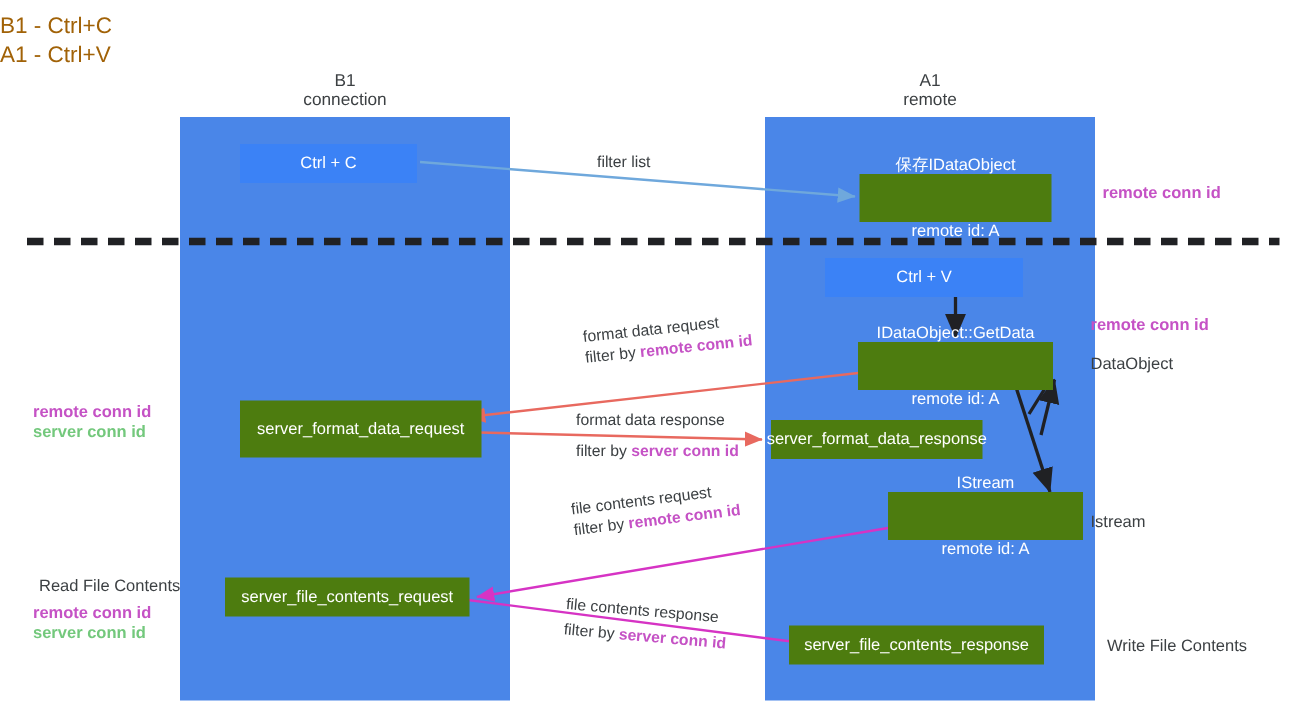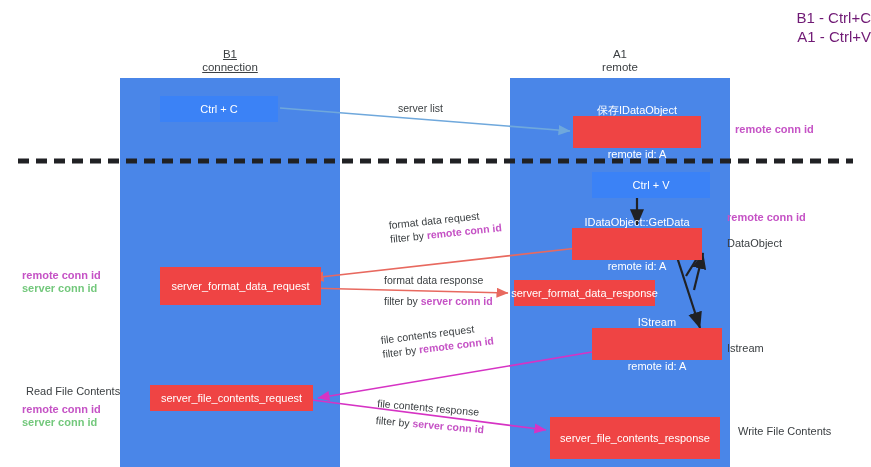--- a/index.html
+++ b/index.html
@@ -11,39 +11,39 @@
     overflow:hidden;
     color:#3c4043;
   }
   #canvas{position:absolute;left:0;top:0;width:871px;height:467px;}
   .lane{position:absolute;background:#4a86e8;}
   .lane-b1{left:120px;top:78px;width:220px;height:389px;}
   .lane-a1{left:510px;top:78px;width:220px;height:389px;}
 
   .title{
     position:absolute;left:0;top:8px;width:871px;
-    text-align:right;font-size:15px;line-height:19px;color:#701a75;
+    text-align:left;font-size:15px;line-height:19px;color:#a16207;
   }
   .title div{white-space:pre;}
 
   .lane-head{
     position:absolute;text-align:center;font-size:11.5px;
     line-height:13px;color:#3c4043;
   }
-  .lane-head-b1{left:120px;top:48px;width:220px;text-decoration:underline;}
+  .lane-head-b1{left:120px;top:48px;width:220px;}
   .lane-head-a1{left:510px;top:48px;width:220px;}
 
   .box{
     position:absolute;box-sizing:border-box;
     display:flex;align-items:center;justify-content:center;
     flex-direction:column;
     font-size:11px;line-height:13px;color:#ffffff;
     text-align:center;
   }
-  .box.orange{background:#ef4444;}
+  .box.orange{background:#4d7c0f;}
   .box.green{background:#3b82f6;}
   .box .l2{display:block;margin-top:31px;}
 
   .note{
     position:absolute;font-size:11px;line-height:14px;white-space:nowrap;
   }
   .note.purple{color:#c552c5;font-weight:bold;}
   .note.green{color:#73c87c;font-weight:bold;}
   .note.plain{color:#3c4043;}
 
@@ -110,21 +110,21 @@
 
     <line x1="592" y1="352" x2="318" y2="398" stroke="#d633c4" stroke-width="1.6" marker-end="url(#ah-magenta)"></line>
 
     <line x1="312" y1="400" x2="546" y2="430" stroke="#d633c4" stroke-width="1.6" marker-end="url(#ah-magenta)"></line>
   </svg>
 
   <div class="box green" style="left:160px;top:96px;width:118px;height:26px;">
     <span>Ctrl + C</span>
   </div>
 
-  <div class="box green" style="left:592px;top:172px;width:118px;height:26px;">
+  <div class="box green" style="left:550px;top:172px;width:132px;height:26px;">
     <span>Ctrl + V</span>
   </div>
 
   <div class="box orange" style="left:573px;top:116px;width:128px;height:32px;">
     <span>保存IDataObject</span>
     <span class="l2">remote id: A</span>
   </div>
 
   <div class="box orange" style="left:572px;top:228px;width:130px;height:32px;">
     <span>IDataObject::GetData</span>
@@ -141,26 +141,26 @@
   </div>
 
   <div class="box orange" style="left:514px;top:280px;width:141px;height:26px;">
     <span>server_format_data_response</span>
   </div>
 
   <div class="box orange" style="left:150px;top:385px;width:163px;height:26px;">
     <span>server_file_contents_request</span>
   </div>
 
-  <div class="box orange" style="left:550px;top:417px;width:170px;height:42px;">
+  <div class="box orange" style="left:526px;top:417px;width:170px;height:26px;">
     <span>server_file_contents_response</span>
   </div>
 
   <div class="edgelabel" style="left:398px;top:101px;">
-    <span>server list</span>
+    <span>filter list</span>
   </div>
 
   <div class="edgelabel" style="left:388px;top:218px;transform:rotate(-6deg);transform-origin:left top;">
     <div>format data request</div>
     <div><span>filter by </span><b class="purple">remote conn id</b></div>
   </div>
 
   <div class="edgelabel" style="left:384px;top:273px;">
     <div>format data response</div>
     <div style="margin-top:7px;"><span>filter by </span><b class="purple">server conn id</b></div>

